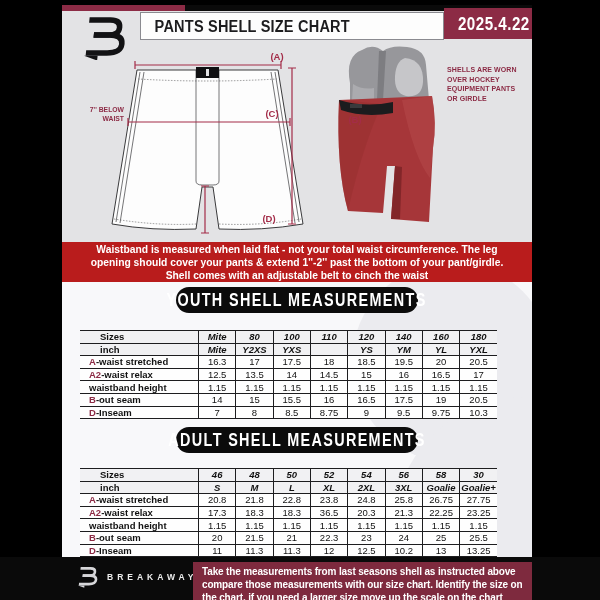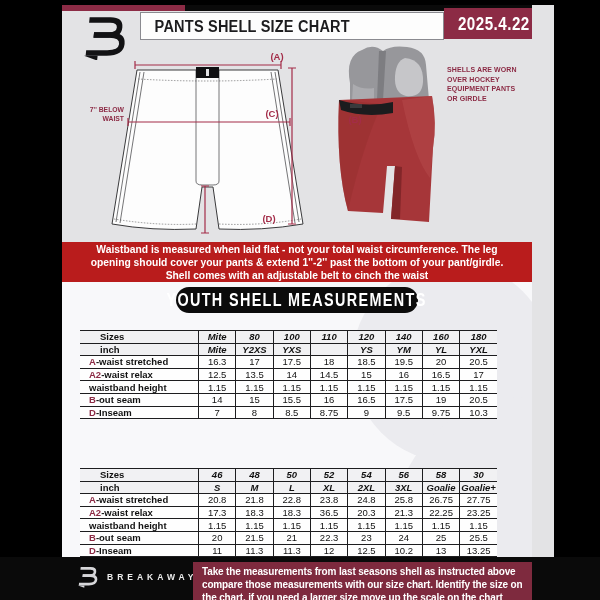--- a/index.html
+++ b/index.html
@@ -1,19 +1,19 @@
 <!DOCTYPE html>
 <html><head>
 <meta charset="utf-8">
 <style>
   html,body{margin:0;padding:0;background:#000;}
   #stage{position:relative;width:600px;height:600px;background:#000;overflow:hidden;
          font-family:"Liberation Sans",sans-serif;}
   
-  #page{position:absolute;left:62px;top:5px;width:470px;height:552px;background:#E3E3E5;overflow:hidden;padding-left:22px;}
+  #page{position:absolute;left:62px;top:5px;width:470px;height:552px;background:#E3E3E5;overflow:hidden;}
   .strip-red{position:absolute;left:0;top:0;width:123px;height:6px;background:#8C2B45;}
   .strip-black{position:absolute;left:123px;top:0;width:347px;height:6px;background:#0A0A0A;}
   
   .title-box{position:absolute;left:78px;top:7px;width:302px;height:26px;background:#FDFDFD;
              border:1px solid #8A8A90;display:flex;align-items:center;}
   .title-box span{padding-left:14px;font-size:15px;font-weight:600;color:#1C1C1E;
                   transform:scale(.97,1.05);transform-origin:left center;white-space:nowrap;letter-spacing:.2px;}
   .date-box{position:absolute;left:382px;top:3px;width:88px;height:31px;background:#8C2B45;
             display:flex;align-items:center;justify-content:flex-end;}
   .date-box span{color:#fff;font-size:16px;font-weight:700;transform:scale(.95,1.18);letter-spacing:.5px;}
@@ -225,20 +225,23 @@
               <td class="val">8.5</td>
               <td class="val">8.75</td>
               <td class="val">9</td>
               <td class="val">9.5</td>
               <td class="val">9.75</td>
               <td class="val">10.3</td>
             </tr>
           </tbody>
       </table>
 
+      <div class="section-title" style="top:145px;">
+        <span>ADULT SHELL MEASUREMENTS</span>
+      </div>
       <div class="unit" style="top:173px;">Unit: Inches</div>
       <table class="meas-table" style="top:186px;">
         <tbody>
             <tr class="bold-row">
               <td class="lbl">Sizes</td>
               <td class="val b">46</td>
               <td class="val b">48</td>
               <td class="val b">50</td>
               <td class="val b">52</td>
               <td class="val b">54</td>

